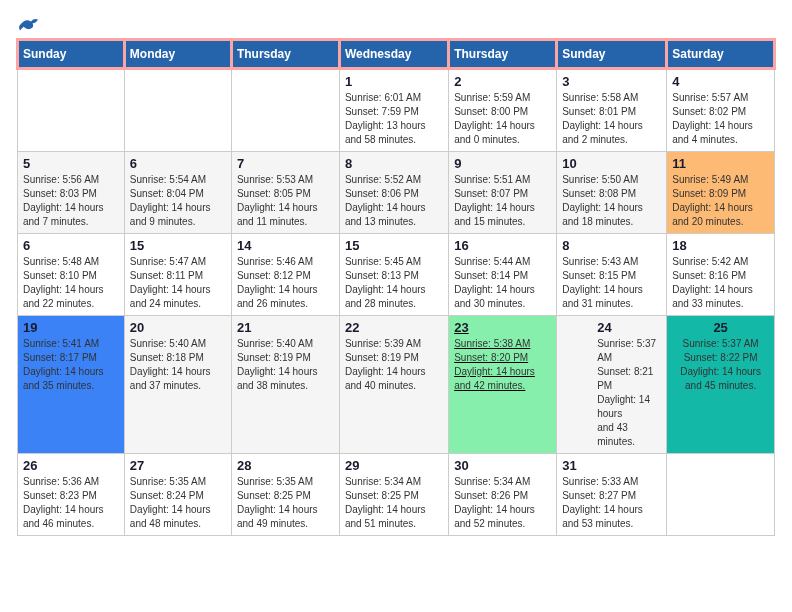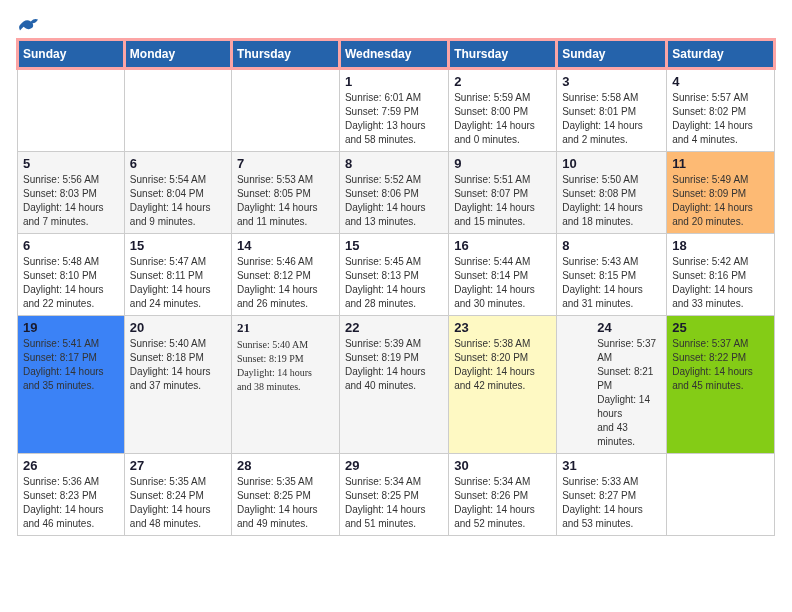--- a/index.html
+++ b/index.html
@@ -199,37 +199,37 @@
       </tr>
       <tr>
         <td style="background: #3b82f6;">
           <span class="day-num">19</span>
           <div class="day-info">Sunrise: 5:41 AM<br>Sunset: 8:17 PM<br>Daylight: 14 hours<br>and 35 minutes.</div>
         </td>
         <td style="background: rgb(245, 245, 245);">
           <span class="day-num">20</span>
           <div class="day-info">Sunrise: 5:40 AM<br>Sunset: 8:18 PM<br>Daylight: 14 hours<br>and 37 minutes.</div>
         </td>
-        <td style="background: rgb(245, 245, 245); font-family: Liberation Serif, serif;">
+        <td style="background: rgb(245, 245, 245);">
           <span class="day-num">21</span>
           <div class="day-info">Sunrise: 5:40 AM<br>Sunset: 8:19 PM<br>Daylight: 14 hours<br>and 38 minutes.</div>
         </td>
         <td style="background: rgb(245, 245, 245);">
           <span class="day-num">22</span>
           <div class="day-info">Sunrise: 5:39 AM<br>Sunset: 8:19 PM<br>Daylight: 14 hours<br>and 40 minutes.</div>
         </td>
-        <td style="background: #fef9c3;">
+        <td style="background: #86efac; text-decoration: underline;">
           <span class="day-num">23</span>
           <div class="day-info">Sunrise: 5:38 AM<br>Sunset: 8:20 PM<br>Daylight: 14 hours<br>and 42 minutes.</div>
         </td>
         <td style="background: rgb(245, 245, 245); padding-left: 40px;">
           <span class="day-num">24</span>
           <div class="day-info">Sunrise: 5:37 AM<br>Sunset: 8:21 PM<br>Daylight: 14 hours<br>and 43 minutes.</div>
         </td>
-        <td style="background: #84cc16;">
+        <td style="background: #14b8a6; text-align: center;">
           <span class="day-num">25</span>
           <div class="day-info">Sunrise: 5:37 AM<br>Sunset: 8:22 PM<br>Daylight: 14 hours<br>and 45 minutes.</div>
         </td>
       </tr>
       <tr>
         <td>
           <span class="day-num">26</span>
           <div class="day-info">Sunrise: 5:36 AM<br>Sunset: 8:23 PM<br>Daylight: 14 hours<br>and 46 minutes.</div>
         </td>
         <td>

